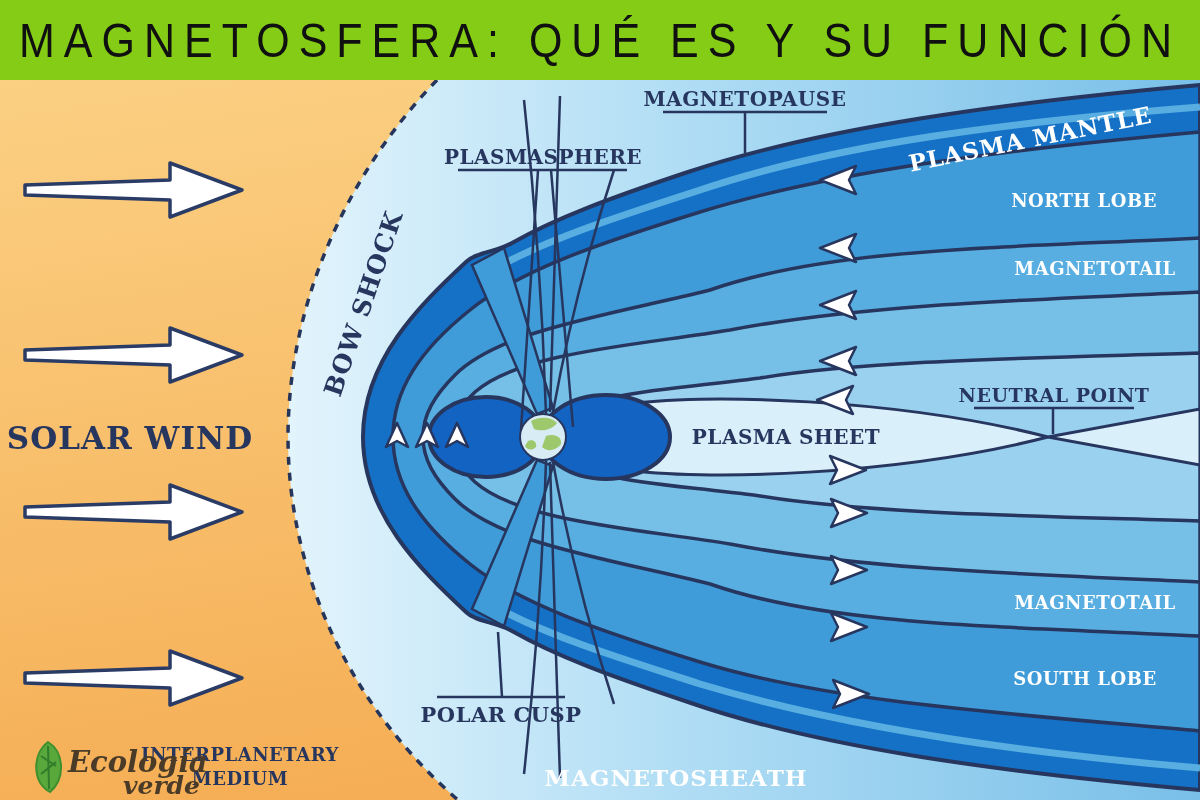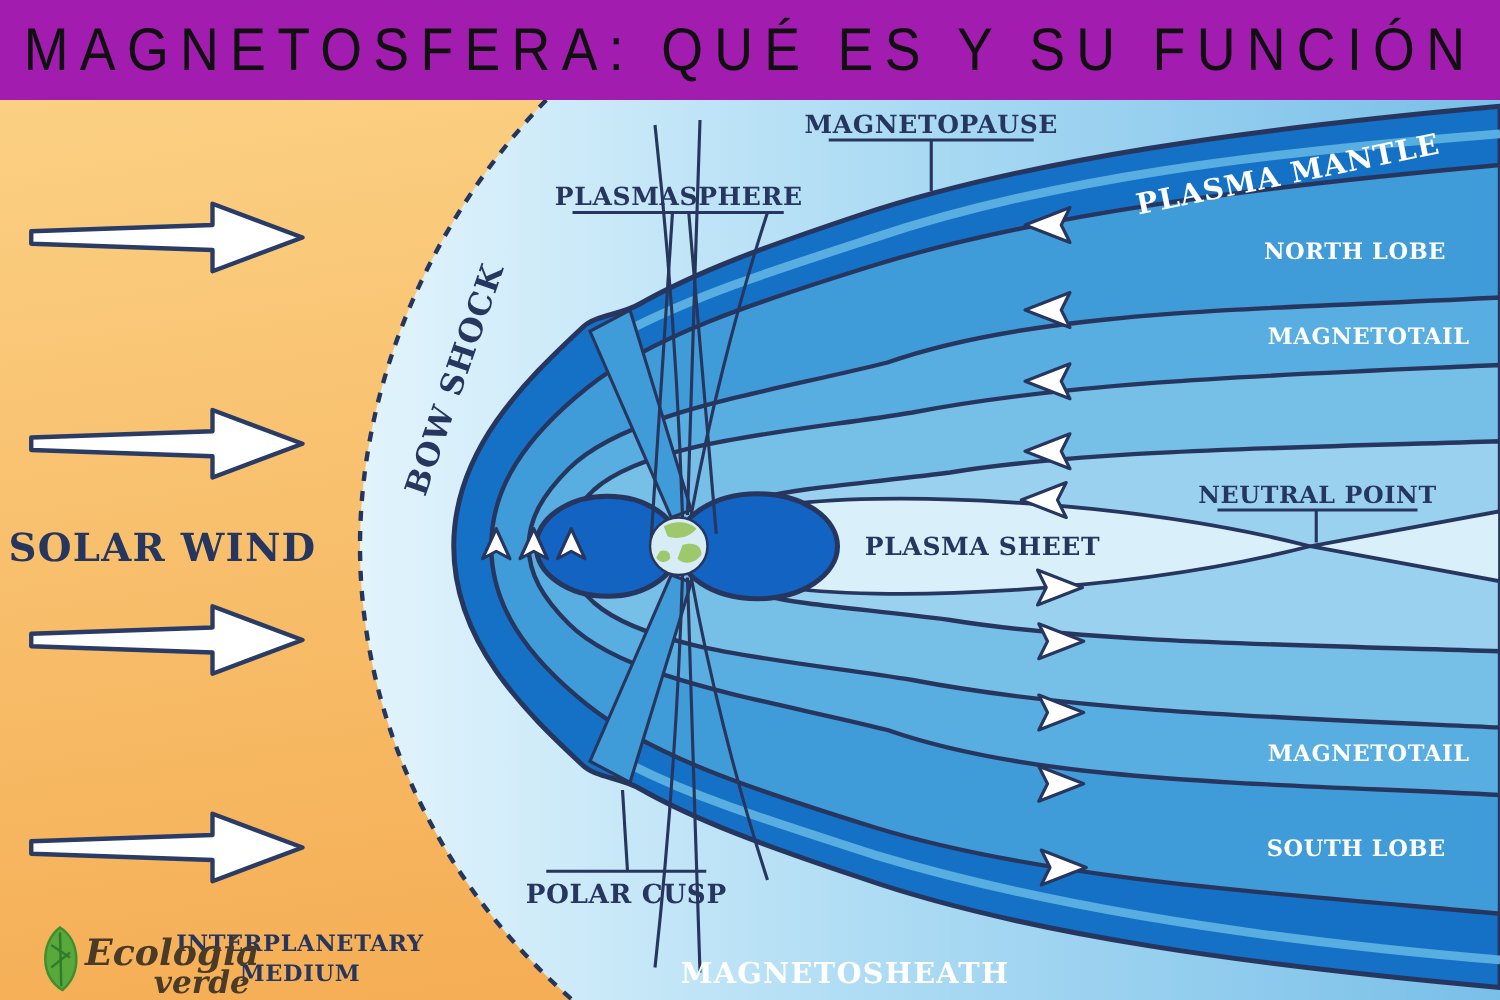--- a/index.html
+++ b/index.html
@@ -9,21 +9,21 @@
   .art{position:absolute;top:80px;left:0;}
   svg text{font-family:"DejaVu Serif","Liberation Serif",serif;font-weight:bold;}
   .lbl-navy{fill:#27365E;}
   .lbl-white{fill:#ffffff;}
 </style>
 </head>
 <body>
 
 <div class="stage">
 
-  <div class="header" style="background:#a21caf;">
+  <div class="header" style="background:#84cc16;">
     <h1>MAGNETOSFERA: QUÉ ES Y SU FUNCIÓN</h1>
   </div>
 
   <svg class="art" width="1200" height="720" viewBox="0 80 1200 720" xmlns="http://www.w3.org/2000/svg">
     <defs>
       <linearGradient id="orangeG" x1="0" y1="0" x2="0.25" y2="1">
         <stop offset="0" stop-color="#FBD083"></stop>
           <stop offset="1" stop-color="#F5AE55"></stop>
       </linearGradient>
       <linearGradient id="sheathG" x1="0" y1="0" x2="1" y2="0">

